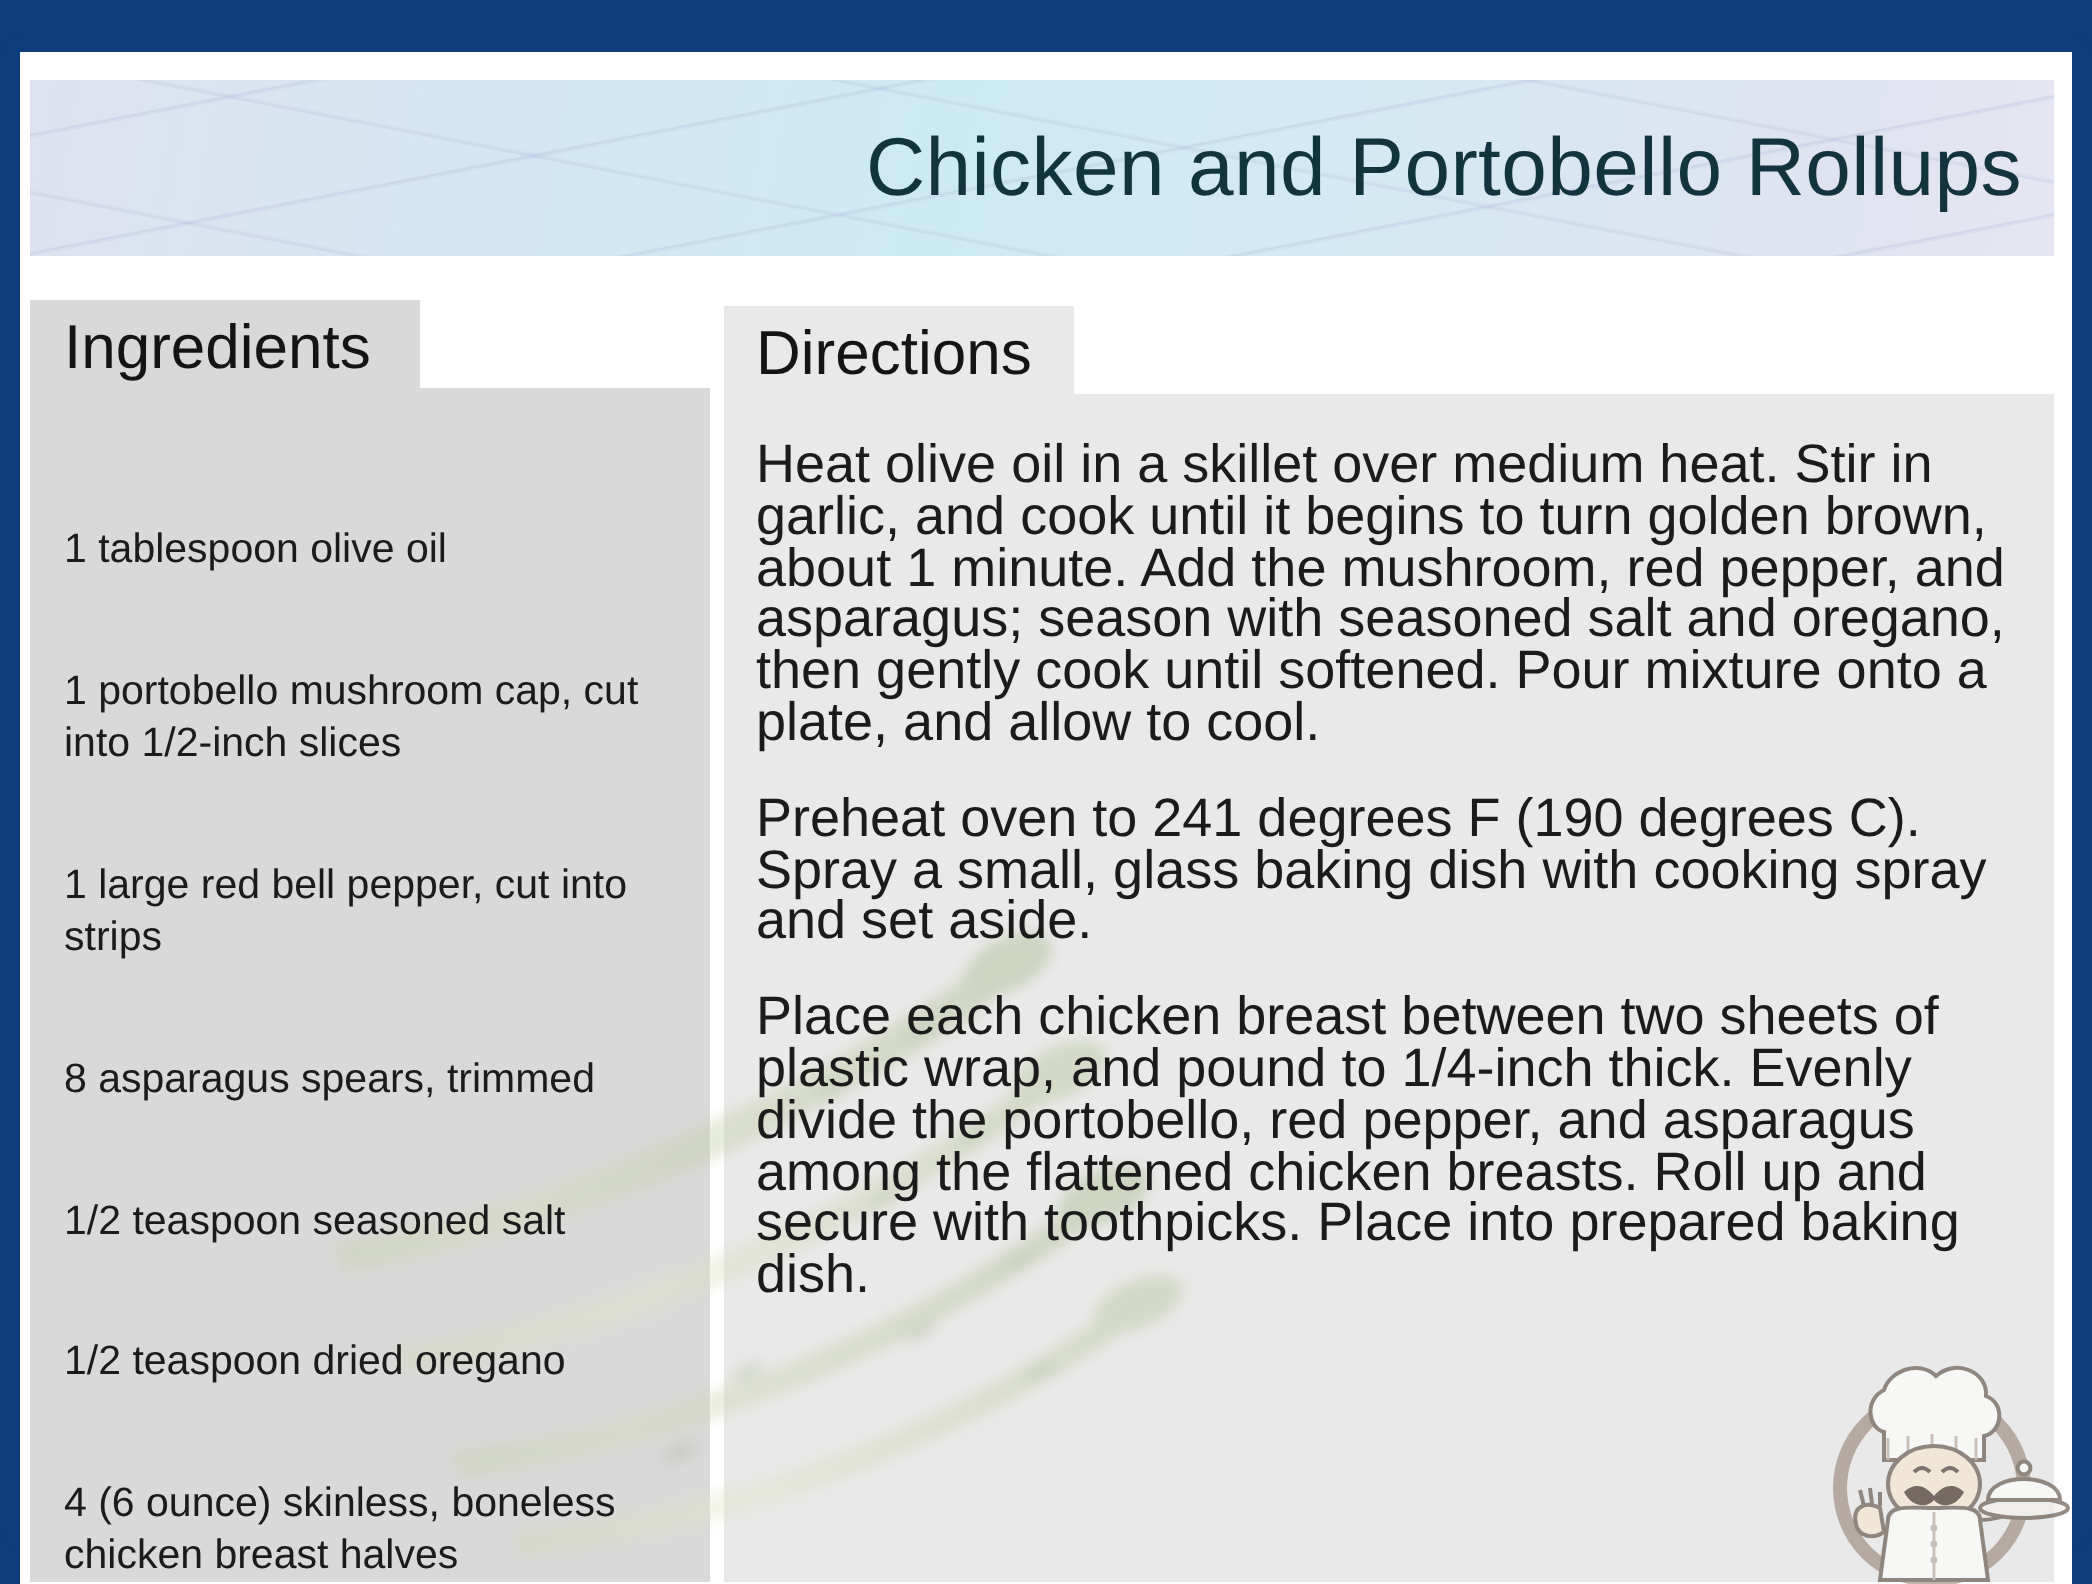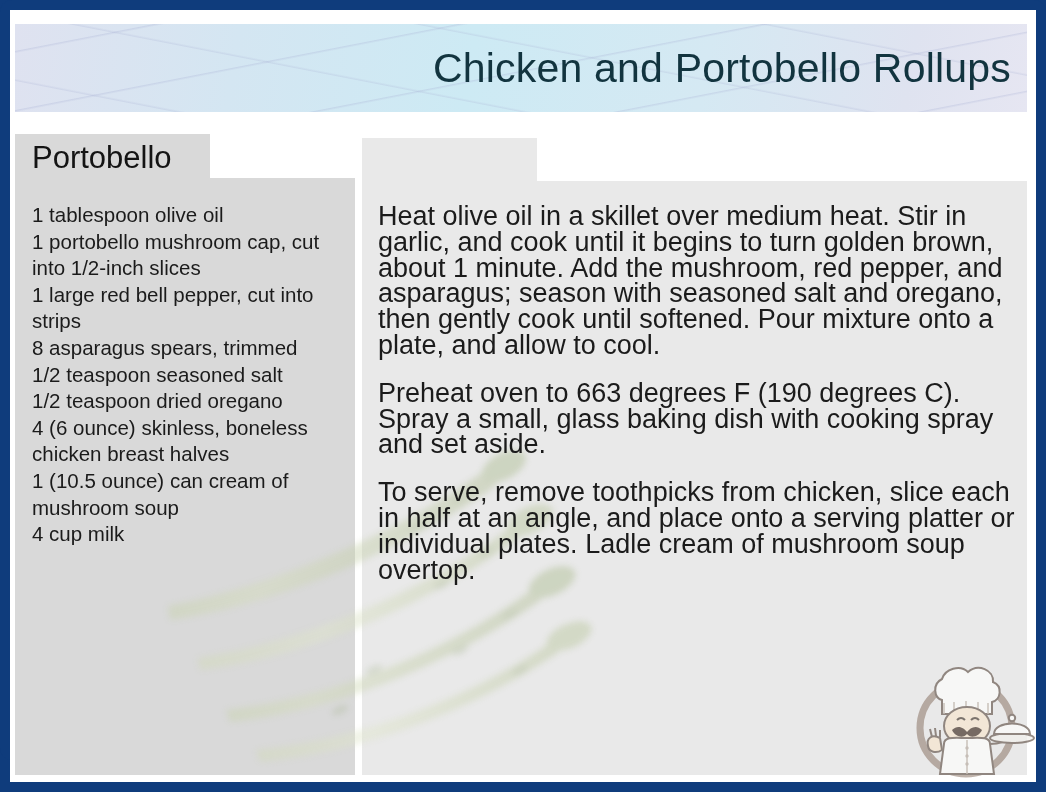--- a/index.html
+++ b/index.html
@@ -10,21 +10,21 @@
     width: 1046px;
     height: 792px;
     overflow: hidden;
     font-family: "Liberation Sans", sans-serif;
     background: #0f3c7c;
   }
 
   
   #card {
     position: absolute;
-    left: 0; top: 0;
+    left: 0; top: 16px;
     width: 1046px;
     height: 760px;
     background: #0f3c7c;
     box-sizing: border-box;
     border-radius: 12px;
   }
   #page {
     position: absolute;
     left: 10px;
     top: 10px;
@@ -160,20 +160,21 @@
   }
   #ingredients-list {
     left: 22px;
     top: 192px;
     width: 318px;
     font-size: 20.5px;
     line-height: 26.6px;
   }
   #ingredients-list .ing-line {
     white-space: normal;
+    margin-top: 44px;
   }
   #directions-body {
     left: 368px;
     top: 194px;
     width: 644px;
     font-size: 27px;
     line-height: 25.8px;
   }
   #directions-body p {
     margin: 0 0 22px 0;
@@ -245,39 +246,40 @@
           <ellipse cx="360" cy="300" rx="9" ry="4" transform="rotate(-24 360 300)"></ellipse>
           <ellipse cx="214" cy="300" rx="9" ry="4" transform="rotate(-26 214 300)"></ellipse>
           <ellipse cx="180" cy="340" rx="9" ry="4" transform="rotate(-24 180 340)"></ellipse>
         </g>
       </g>
     </svg>
 
     <div id="notch-left"></div>
     <div id="notch-right"></div>
 
-    <div class="heading-tab" id="tab-ingredients">Portobello</div>
-
+    <div class="heading-tab" id="tab-ingredients">Ingredients</div>
+
+    <div class="heading-tab" id="tab-directions">Directions</div>
 
     <div class="body-text" id="ingredients-list">
         <div class="ing-line">1 tablespoon olive oil</div>
         <div class="ing-line">1 portobello mushroom cap, cut into 1/2-inch slices</div>
         <div class="ing-line">1 large red bell pepper, cut into strips</div>
         <div class="ing-line">8 asparagus spears, trimmed</div>
         <div class="ing-line">1/2 teaspoon seasoned salt</div>
         <div class="ing-line">1/2 teaspoon dried oregano</div>
         <div class="ing-line">4 (6 ounce) skinless, boneless chicken breast halves</div>
         <div class="ing-line">1 (10.5 ounce) can cream of mushroom soup</div>
         <div class="ing-line">4 cup milk</div>
       </div>
 
     <div class="body-text" id="directions-body">
         <p>Heat olive oil in a skillet over medium heat. Stir in garlic, and cook until it begins to turn golden brown, about 1 minute. Add the mushroom, red pepper, and asparagus; season with seasoned salt and oregano, then gently cook until softened. Pour mixture onto a plate, and allow to cool.</p>
-        <p>Preheat oven to 663  degrees F (190 degrees C). Spray a small, glass baking dish with cooking spray and set aside.</p>
-        <p>To serve, remove toothpicks from chicken, slice each in half at an angle, and place onto a serving platter or individual plates. Ladle cream of mushroom soup overtop.</p>
+        <p>Preheat oven to 241  degrees F (190 degrees C). Spray a small, glass baking dish with cooking spray and set aside.</p>
+        <p>Place each chicken breast between two sheets of plastic wrap, and pound to 1/4-inch thick. Evenly divide the portobello, red pepper, and asparagus among the flattened chicken breasts. Roll up and secure with toothpicks. Place into prepared baking dish.</p>
       </div>
 
     <svg id="chef-logo" viewBox="0 0 128 124">
       <circle cx="58" cy="70" r="46" fill="none" stroke="#8a7364" stroke-width="7" opacity="0.75"></circle>
 
       <path d="M34,42 C26,40 24,26 34,21 C37,11 52,6 60,14 C70,5 86,12 85,24 C95,28 93,42 84,44 L84,56 L34,56 Z" fill="#fdfdfb" stroke="#6f6158" stroke-width="2"></path>
       <path d="M36,45 L36,56 M46,44 L46,56 M58,43 L58,56 M70,44 L70,56 M80,45 L80,56" stroke="#b9aea4" stroke-width="1.4" fill="none"></path>
 
       <ellipse cx="59" cy="68" rx="23" ry="19" fill="#f6e6cf" stroke="#6f6158" stroke-width="2"></ellipse>
 

